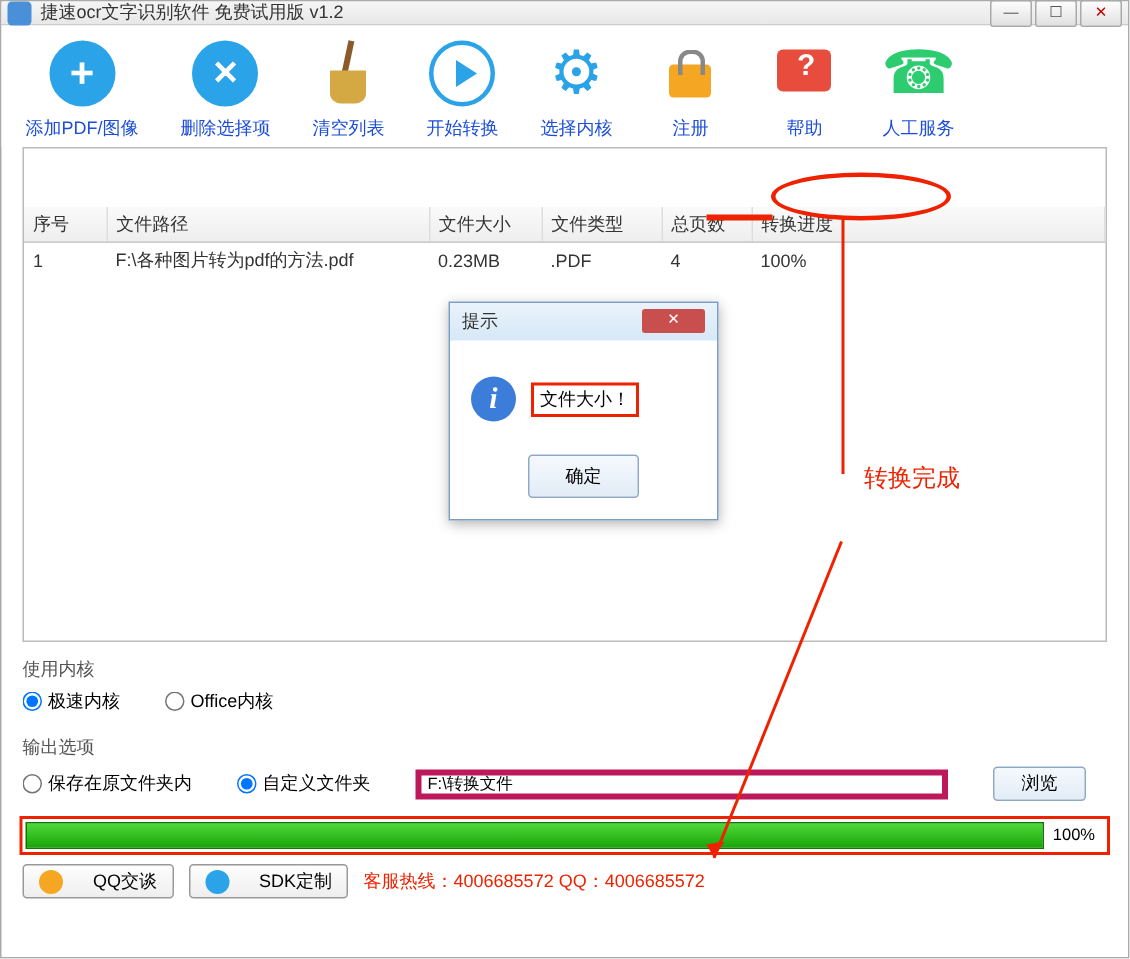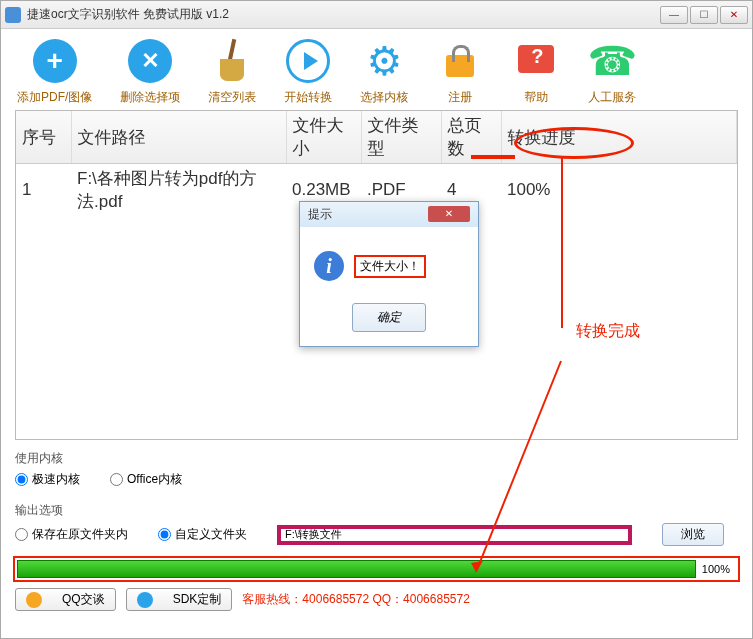--- a/index.html
+++ b/index.html
@@ -1,30 +1,30 @@
 <!DOCTYPE html>
 <html><head>
 <meta charset="utf-8">
 <style>
 * { box-sizing: border-box; margin: 0; padding: 0; font-family: "Microsoft YaHei", Arial, sans-serif; }
 body { background: #e8e8e8; width: 753px; height: 639px; overflow: hidden; position: relative; }
 
 .window { width: 753px; height: 639px; background: #fff; border: 1px solid #aaa; position: relative; }
 
-.titlebar { height: 28px; background: linear-gradient(to bottom, #f5f5f5, #e8e8e8); display: flex; align-items: center; padding: 0 4px; border-bottom: 1px solid #ccc; }
+.titlebar { height: 16px; background: linear-gradient(to bottom, #f5f5f5, #e8e8e8); display: flex; align-items: center; padding: 0 4px; border-bottom: 1px solid #ccc; }
 .titlebar-icon { width: 16px; height: 16px; background: #4a90d9; border-radius: 3px; margin-right: 6px; }
 .titlebar-text { flex: 1; font-size: 12px; color: #333; }
 .win-btns { display: flex; gap: 2px; }
 .win-btn { width: 28px; height: 18px; border: 1px solid #aaa; background: linear-gradient(to bottom,#fefefe,#e0e0e0); border-radius: 2px; font-size: 10px; text-align: center; line-height: 16px; color: #555; cursor: pointer; }
 .win-btn.close { color: #b00; }
 
 .toolbar { display: flex; padding: 8px 16px 4px; gap: 28px; background: #fff; }
 .tool-btn { display: flex; flex-direction: column; align-items: center; gap: 4px; cursor: pointer; }
 .tool-icon-wrap { width: 48px; height: 48px; display: flex; align-items: center; justify-content: center; }
-.tool-label { font-size: 12px; color: #a16207; }
+.tool-label { font-size: 12px; color: #1d4ed8; }
 
 .circle-icon { width: 44px; height: 44px; border-radius: 50%; display: flex; align-items: center; justify-content: center; }
 .ic-add { background: #2aa3e8; } .ic-add::after { content:"+"; color:#fff; font-size:28px; font-weight:bold; }
 .ic-del { background: #2aa3e8; } .ic-del::after { content:"✕"; color:#fff; font-size:22px; font-weight:bold; }
 .ic-play { border: 3px solid #2aa3e8; background:#fff; position:relative; }
 .ic-play::after { content:""; position:absolute; left:15px; top:10px; border-left:14px solid #2aa3e8; border-top:9px solid transparent; border-bottom:9px solid transparent; }
 .ic-gear { color:#2aa3e8; font-size:40px; line-height:1; }
 .ic-gear::after { content:"⚙"; }
 .ic-lock { position:relative; width:36px; height:36px; }
 .ic-lock::before { content:""; position:absolute; top:12px; left:4px; width:28px; height:22px; background:#f5a623; border-radius:3px; }
@@ -33,36 +33,36 @@
 .ic-help::before { content:""; position:absolute; width:36px; height:28px; background:#e74c3c; border-radius:4px; top:2px; left:2px; }
 .ic-help::after { content:"?"; position:absolute; left:15px; top:2px; color:#fff; font-size:20px; font-weight:bold; }
 .ic-phone { color:#2ecc71; font-size:40px; line-height:1; }
 .ic-phone::after { content:"☎"; }
 .ic-broom { position:relative; width:40px; height:44px; }
 .ic-broom::before { content:""; position:absolute; left:18px; top:0; width:4px; height:22px; background:#8b5a2b; transform:rotate(12deg); }
 .ic-broom::after { content:""; position:absolute; left:8px; top:20px; width:24px; height:22px; background:#d4a843; border-radius:0 0 30% 30%; }
 
 .content { padding: 0 14px; }
 .table-wrap { border: 1px solid #bbb; height: 330px; background:#fff; position:relative; }
-table { width: 100%; border-collapse: collapse; font-size: 17px; }
+table { width: 100%; border-collapse: collapse; font-size: 12px; margin-top: 39px; }
 th { background: linear-gradient(to bottom,#fafafa,#eee); border-right:1px solid #ddd; border-bottom:1px solid #ccc; text-align:left; padding:3px 6px; font-weight:normal; color:#333; }
 td { padding:3px 6px; color:#333; }
 
 .red-circle { position:absolute; border:3px solid #e20; border-radius:50%; pointer-events:none; }
 .red-line { position:absolute; background:#e20; pointer-events:none; }
 .red-text { position:absolute; color:#e20; font-size:16px; pointer-events:none; }
 
 .dialog { position:absolute; left:298px; top:200px; width:180px; border:1px solid #7a9fc4; background:#fff; box-shadow:0 2px 8px rgba(0,0,0,.3); }
 .dialog-title { background:linear-gradient(to bottom,#eaf3fb,#d6e8f7); padding:4px 8px; font-size:12px; color:#333; display:flex; align-items:flex-start; }
 .dialog-close { margin-left:auto; width:42px; height:16px; background:#c94f4f; border-radius:2px; color:#fff; font-size:10px; text-align:center; line-height:15px; cursor:pointer; }
 .dialog-body { padding:24px 14px 14px; display:flex; align-items:center; gap:10px; }
 .info-icon { width:30px; height:30px; border-radius:50%; background:#3b7dd8; color:#fff; font-size:20px; font-weight:bold; text-align:center; line-height:30px; font-style:italic; font-family:Georgia,serif; }
 .dialog-msg { border:2px solid #e20; padding:1px 4px; font-size:12px; }
 .dialog-footer { padding:8px 14px 14px; text-align:center; }
-.ok-btn { padding:5px 24px; font-size:12px; border:1px solid #8fa8c7; background:linear-gradient(to bottom,#f5f9fd,#e2ecf6); border-radius:3px; cursor:pointer;font-style:italic; }
+.ok-btn { padding:5px 24px; font-size:12px; border:1px solid #8fa8c7; background:linear-gradient(to bottom,#f5f9fd,#e2ecf6); border-radius:3px; cursor:pointer; }
 
 .section-label { font-size:12px; color:#555; margin:10px 0 4px 14px; }
 .radio-row { display:flex; align-items:center; gap:30px; padding:0 14px 4px; font-size:12px; }
 .radio-row label { display:flex; align-items:center; gap:4px; cursor:pointer; }
 .path-input { flex:1; height:20px; border:4px solid #be185d; padding:0 4px; font-size:11px; }
 .browse-btn { padding:2px 18px; font-size:12px; border:1px solid #8fa8c7; background:linear-gradient(to bottom,#f5f9fd,#e2ecf6); border-radius:3px; cursor:pointer; margin-left:auto; margin-right:14px; }
 
 .progress-wrap { margin:6px 12px 4px; border:2px solid #e20; padding:2px; display:flex; align-items:center; }
 .progress-bar { flex:1; height:18px; background:linear-gradient(to bottom,#4fd83a,#19a508); border:1px solid #0c7a00; }
 .progress-text { font-size:11px; padding:0 6px; }

